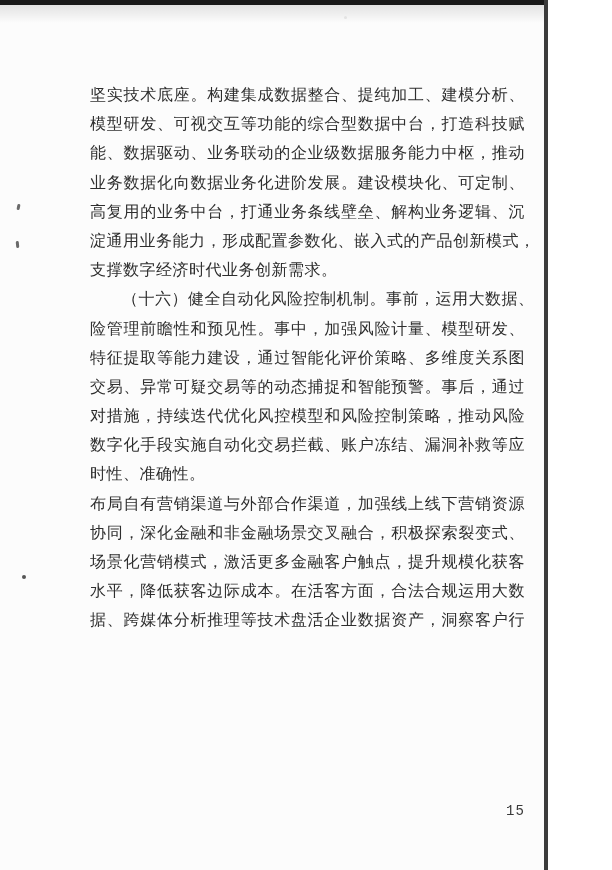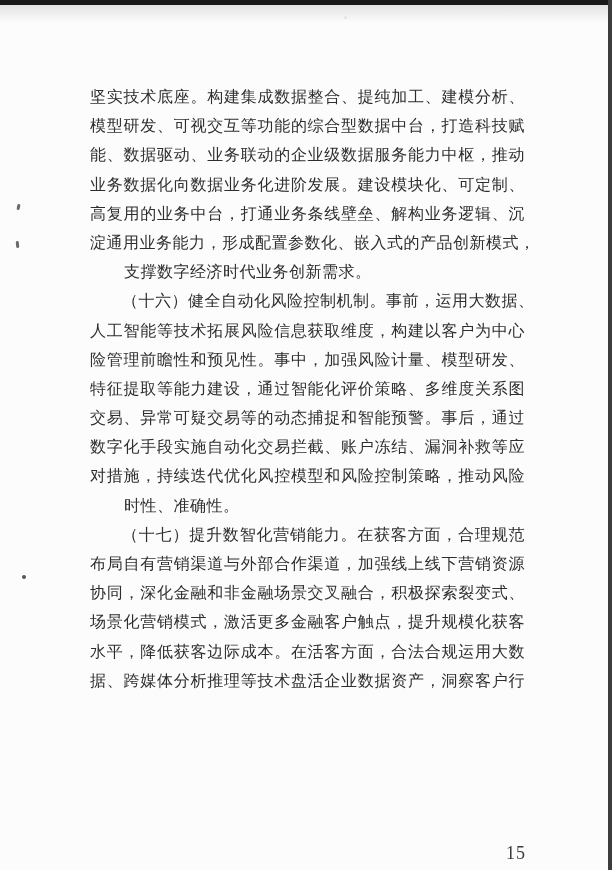--- a/index.html
+++ b/index.html
@@ -3,24 +3,25 @@
 <meta charset="utf-8">
 <style>
   html, body {
     margin: 0;
     padding: 0;
     background: #ffffff;
     font-family: "Liberation Serif", "DejaVu Serif", serif;
   }
   .scan-page {
     position: relative;
-    width: 612px;
+    width: 548px;
     height: 870px;
     background: var(--page-bg, #fcfcfc);
     overflow: hidden;
+    font-family: Liberation Mono, monospace;
   }
   
   .edge-top {
     position: absolute;
     left: 0; top: 0;
     width: 612px; height: 5px;
     background: var(--edge-top, #191919);
   }
   .edge-top-shadow {
     position: absolute;
@@ -48,33 +49,31 @@
   .line {
     height: 29.2px;
     text-align: justify;
     text-align-last: justify;
     text-justify: inter-character;
     white-space: nowrap;
   }
   .line.short {
     text-align: center;
     text-align-last: left;
-    margin-left: 34px;
   }
   .line.indent {
     text-indent: 32px;
   }
   .page-number {
     position: absolute;
     left: 506px;
     top: 803px;
     color: #3a3a3a;
-    font-size: 18px;
+    font-size: 14px;
     letter-spacing: 1px;
-    margin-top: 40px;
   }
   
   .speck {
     position: absolute;
     background: #6a6a6a;
     border-radius: 50%;
   }
   .speck.mark-a { left: 17px; top: 204px; width: 3px; height: 6px; border-radius: 2px; transform: rotate(12deg); }
   .speck.mark-b { left: 16px; top: 241px; width: 3px; height: 7px; border-radius: 2px; transform: rotate(-6deg); }
   .speck.mark-c { left: 22px; top: 575px; width: 4px; height: 4px; background: #555; }
@@ -95,28 +94,26 @@
 
   <div class="text-block">
       <div class="line">坚实技术底座。构建集成数据整合、提纯加工、建模分析、</div>
       <div class="line">模型研发、可视交互等功能的综合型数据中台，打造科技赋</div>
       <div class="line">能、数据驱动、业务联动的企业级数据服务能力中枢，推动</div>
       <div class="line">业务数据化向数据业务化进阶发展。建设模块化、可定制、</div>
       <div class="line">高复用的业务中台，打通业务条线壁垒、解构业务逻辑、沉</div>
       <div class="line">淀通用业务能力，形成配置参数化、嵌入式的产品创新模式，</div>
       <div class="line short">支撑数字经济时代业务创新需求。</div>
       <div class="line indent">（十六）健全自动化风险控制机制。事前，运用大数据、</div>
-      <div class="line">人工智能等技术拓展风险信息获取维度，构建以客户为中心</div>
       <div class="line">险管理前瞻性和预见性。事中，加强风险计量、模型研发、</div>
       <div class="line">特征提取等能力建设，通过智能化评价策略、多维度关系图</div>
       <div class="line">交易、异常可疑交易等的动态捕捉和智能预警。事后，通过</div>
+      <div class="line">对措施，持续迭代优化风控模型和风险控制策略，推动风险</div>
       <div class="line">数字化手段实施自动化交易拦截、账户冻结、漏洞补救等应</div>
-      <div class="line">对措施，持续迭代优化风控模型和风险控制策略，推动风险</div>
       <div class="line short">时性、准确性。</div>
-      <div class="line indent">（十七）提升数智化营销能力。在获客方面，合理规范</div>
       <div class="line">布局自有营销渠道与外部合作渠道，加强线上线下营销资源</div>
       <div class="line">协同，深化金融和非金融场景交叉融合，积极探索裂变式、</div>
       <div class="line">场景化营销模式，激活更多金融客户触点，提升规模化获客</div>
       <div class="line">水平，降低获客边际成本。在活客方面，合法合规运用大数</div>
       <div class="line">据、跨媒体分析推理等技术盘活企业数据资产，洞察客户行</div>
     </div>
 
   <div class="page-number">15</div>
 </div>
 

